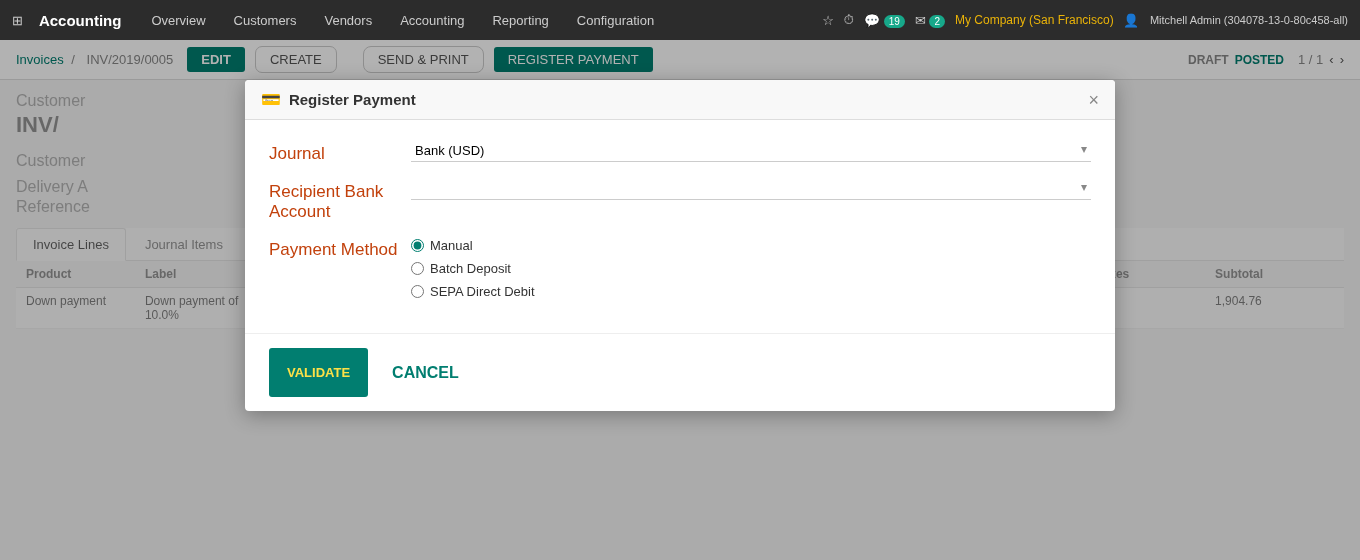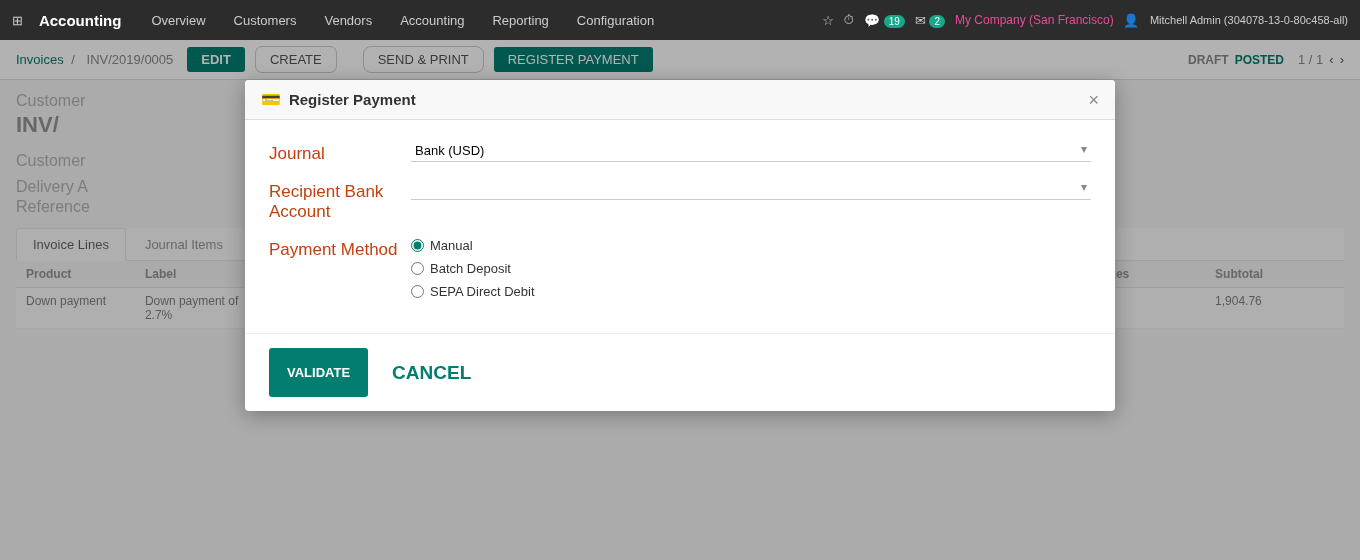--- a/index.html
+++ b/index.html
@@ -134,42 +134,42 @@
     .radio-item { display: flex; align-items: center; gap: 6px; font-size: 13px; color: #333; }
     .radio-item input[type=radio] { accent-color: #017e70; }
     .form-static { font-size: 13px; color: #333; padding: 3px 4px; border-bottom: 1px solid #e0e0e0; width: 100%; }
     .modal-footer {
       padding: 14px 24px;
       border-top: 1px solid #eee;
       display: flex;
       align-items: center;
       gap: 12px;
     }
-    .btn-validate { background: #017e70; color: #ffffff; border: none; padding: 17px 18px; border-radius: 3px; cursor: pointer; font-size: 13px; font-weight: bold; }
-    .btn-cancel { background: transparent; color: #017e70; border: none; padding: 7px 12px; cursor: pointer; font-size: 19px; font-weight: bold; }
+    .btn-validate { background: #017e70; color: #fde047; border: none; padding: 17px 18px; border-radius: 3px; cursor: pointer; font-size: 13px; font-weight: bold; }
+    .btn-cancel { background: transparent; color: #017e70; border: none; padding: 7px 12px; cursor: pointer; font-size: 16px; font-weight: bold; }
   </style>
 </head>
 <body>
 
 <div class="top-nav">
   <span>⊞</span>
   <span class="app-name">Accounting</span>
   <span class="nav-item">Overview</span>
   <span class="nav-item">Customers</span>
   <span class="nav-item">Vendors</span>
   <span class="nav-item">Accounting</span>
   <span class="nav-item">Reporting</span>
   <span class="nav-item">Configuration</span>
   <span class="spacer"></span>
   <div class="nav-icons">
     <span>☆</span>
     <span>⏱</span>
     <span>💬 <span class="badge">19</span></span>
     <span>✉ <span class="badge">2</span></span>
-    <span style="color:#ec4899;font-size:12px;text-align:right;">My Company (San Francisco)</span>
+    <span style="color:#eab308;font-size:12px;text-align:right;">My Company (San Francisco)</span>
     <span>👤</span>
     <span style="color:#ccc;font-size:11px;">Mitchell Admin (304078-13-0-80c458-all)</span>
   </div>
 </div>
 
 <div class="main-area">
 
   <div class="action-bar">
     <div class="breadcrumb">
       <a>Invoices</a>
@@ -218,21 +218,21 @@
       <span>Intrastat</span>
       <span>Quantity</span>
       <span>UoM</span>
       <span>Price</span>
       <span>Disc.%</span>
       <span>Taxes</span>
       <span>Subtotal</span>
     </div>
     <div class="table-row-data">
       <span>Down payment</span>
-      <span>Down payment of 2.7%</span>
+      <span>Down payment of 10.0%</span>
       <span>400000 Product Sales</span>
       <span></span>
       <span></span>
       <span>1.000</span>
       <span></span>
       <span>1,904.76</span>
       <span>0.00</span>
       <span></span>
       <span>1,904.76</span>
     </div>

